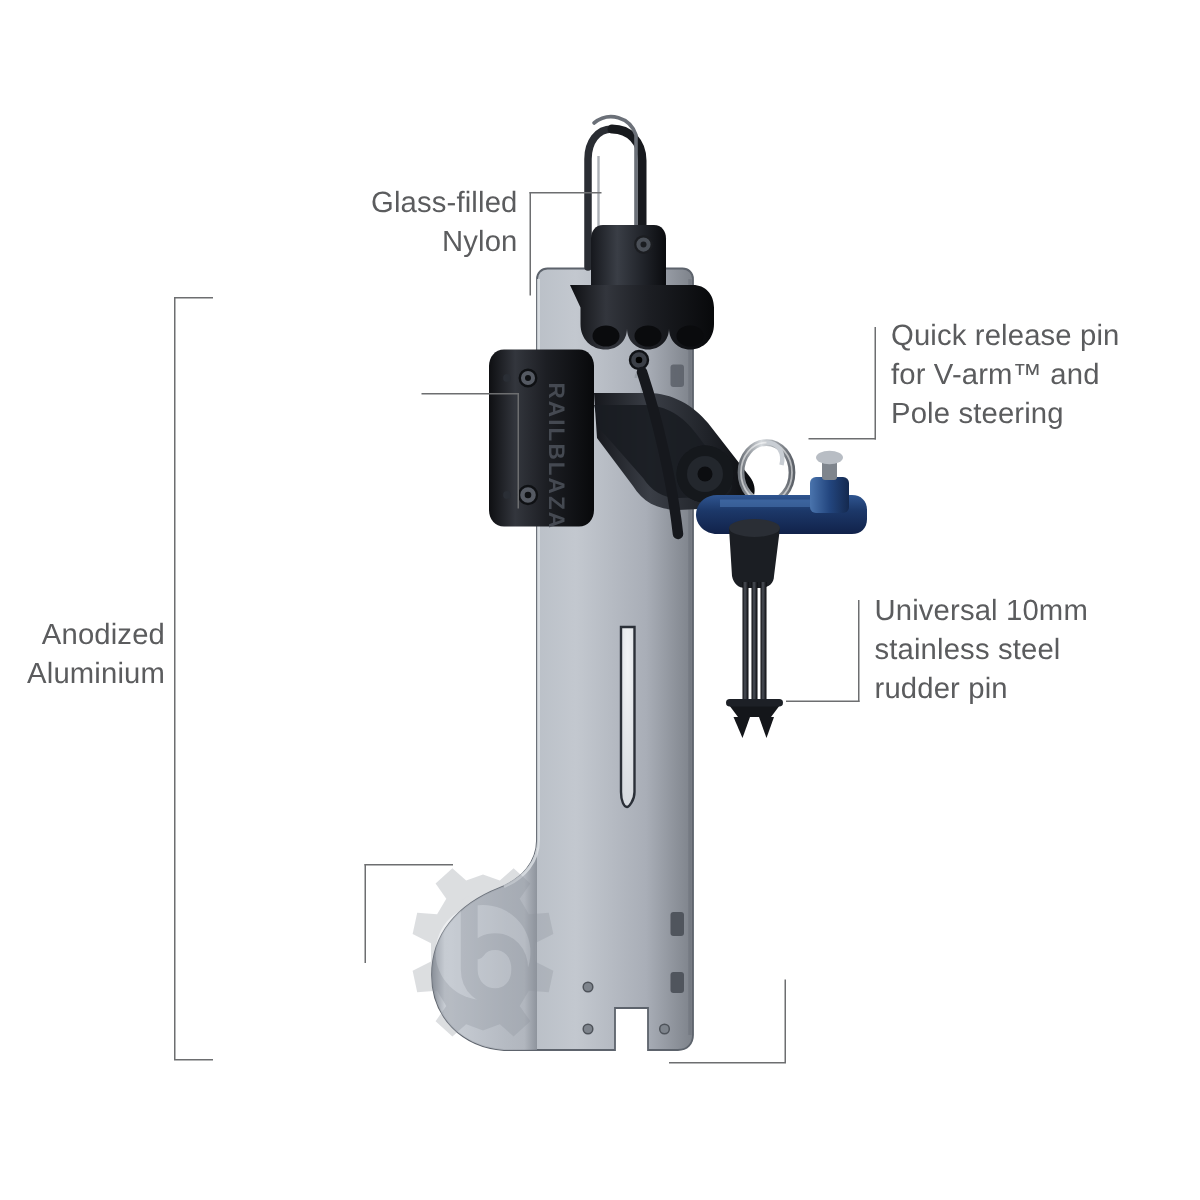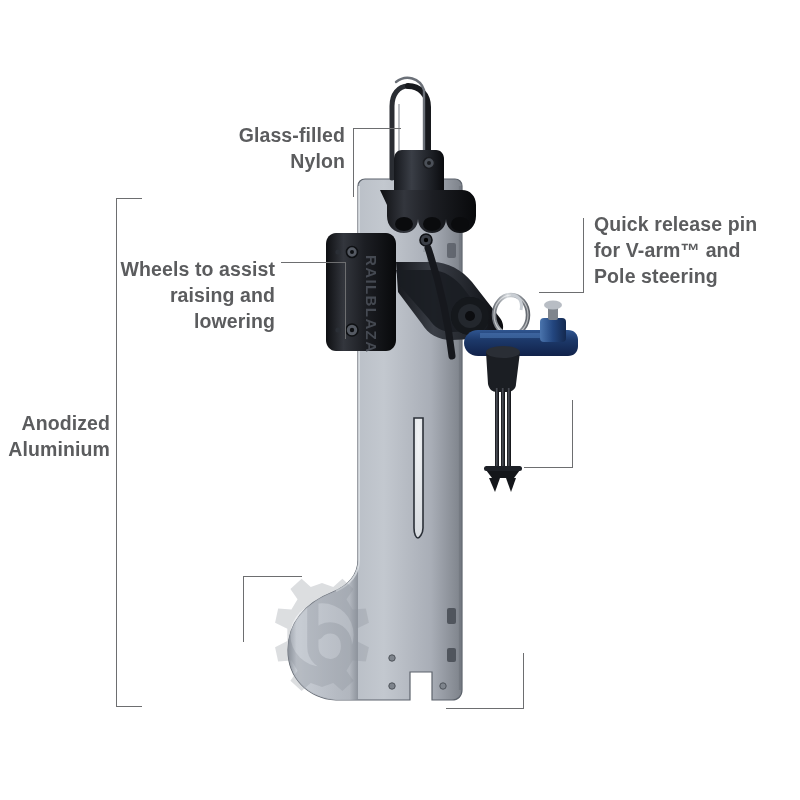--- a/index.html
+++ b/index.html
@@ -18,21 +18,21 @@
     background: #ffffff;
     overflow: hidden;
   }
 
   
   .callout {
     position: absolute;
     color: #5b5c5e;
     font-size: 19.5px;
     line-height: 26px;
-    font-weight: 700;
+    font-weight: 400;
     letter-spacing: 0.1px;
     white-space: pre-line;
   }
   .callout.right-align { text-align: right; }
   .callout.left-align  { text-align: left; }
 
   
   .leader {
     position: absolute;
     background: #6d6e70;
@@ -246,27 +246,27 @@
 
   <div class="leader v" style="left:572px; top:400px; height:68px;"></div>
   <div class="leader h" style="left:524px; top:467px; width:49px;"></div>
 
   <div class="leader v" style="left:523px; top:653px; height:55px;"></div>
   <div class="leader h" style="left:446px; top:708px; width:78px;"></div>
 
   <div class="callout right-align" style="left:150px; top:122px; width:195px;">Glass-filled
 Nylon</div>
 
-  <div class="callout right-align" style="left:80px; top:256px; width:195px;">Wheels to assist
-raising and
-lowering</div>
 
   <div class="callout right-align" style="left:-75px; top:410px; width:185px;">Anodized
 Aluminium</div>
 
 
   <div class="callout left-align" style="left:594px; top:211px; width:210px;">Quick release pin
 for V-arm™ and
 Pole steering</div>
 
+  <div class="callout left-align" style="left:583px; top:394px; width:210px;">Universal 10mm
+stainless steel
+rudder pin</div>
 
 
 </div>
 
 </body></html>

